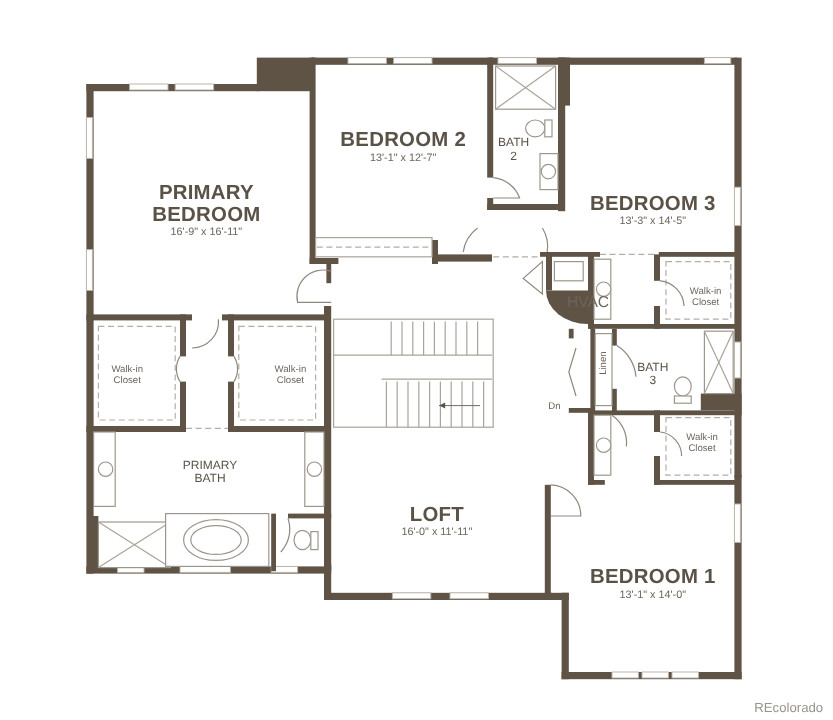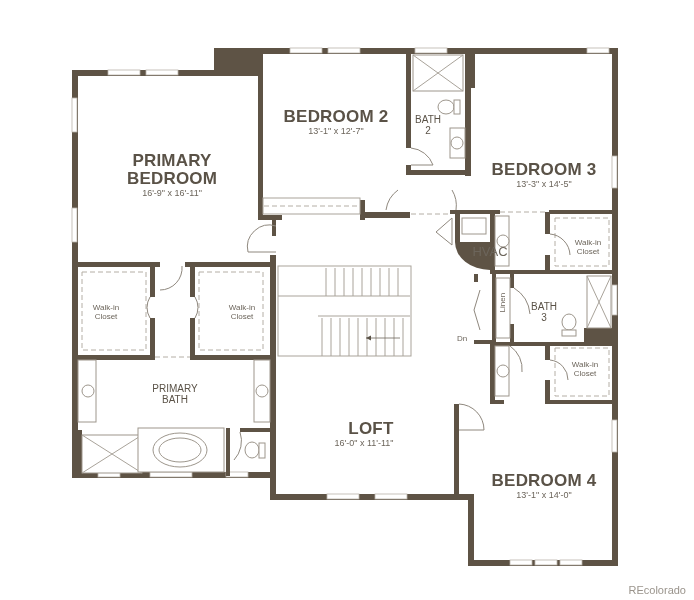--- a/index.html
+++ b/index.html
@@ -291,27 +291,27 @@
 <div class="lbl small" style="left:242px; top:303px;">
   <div>Walk-in</div>
   <div>Closet</div>
 </div>
 
 <div class="lbl" style="left:175px; top:384px;">
   <div class="bath-name">PRIMARY</div>
   <div class="bath-name">BATH</div>
 </div>
 
-<div class="lbl" style="left:364px; top:420px;text-align:right;">
+<div class="lbl" style="left:364px; top:420px;">
   <div class="room-name">LOFT</div>
   <div class="room-dim">16'-0" x 11'-11"</div>
 </div>
 
 <div class="lbl small" style="left:414px; top:334px;margin-left:48px;">
   <span>Dn</span>
 </div>
 
 <div class="lbl" style="left:544px; top:472px;">
-  <div class="room-name">BEDROOM 4</div>
+  <div class="room-name">BEDROOM 1</div>
   <div class="room-dim">13'-1" x 14'-0"</div>
 </div>
 
 <div class="watermark">REcolorado</div>
 
 </body></html>

